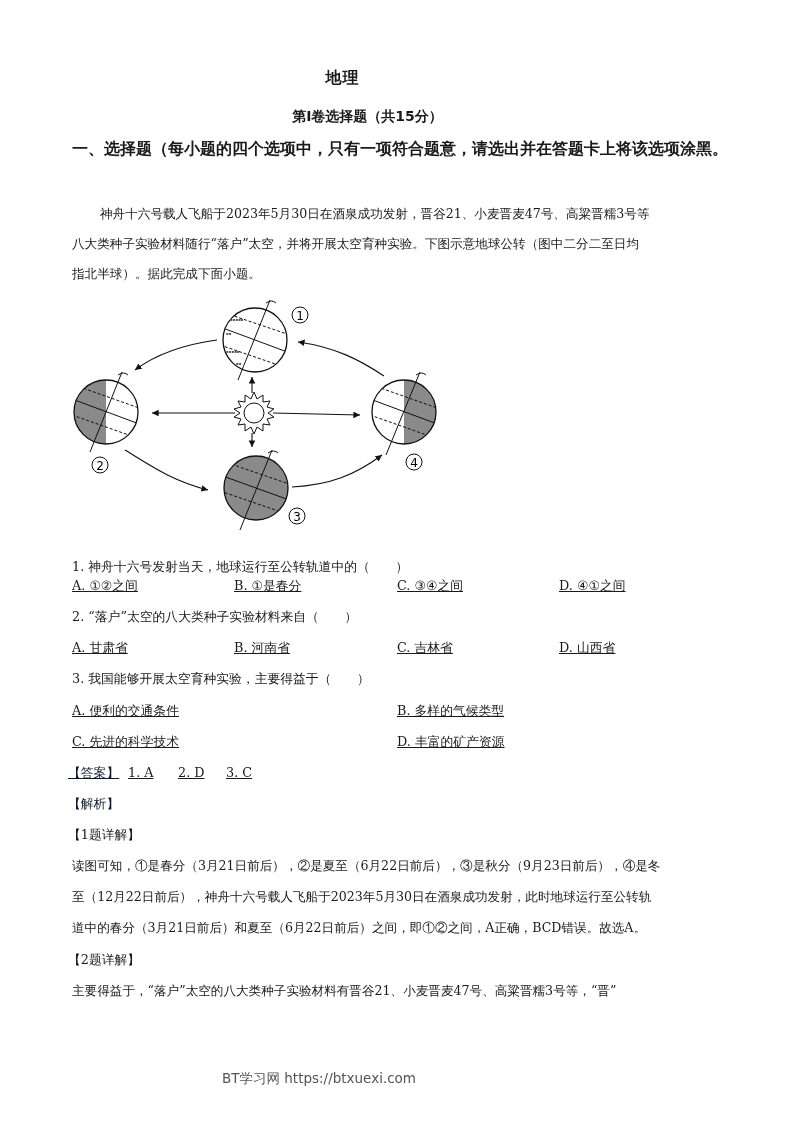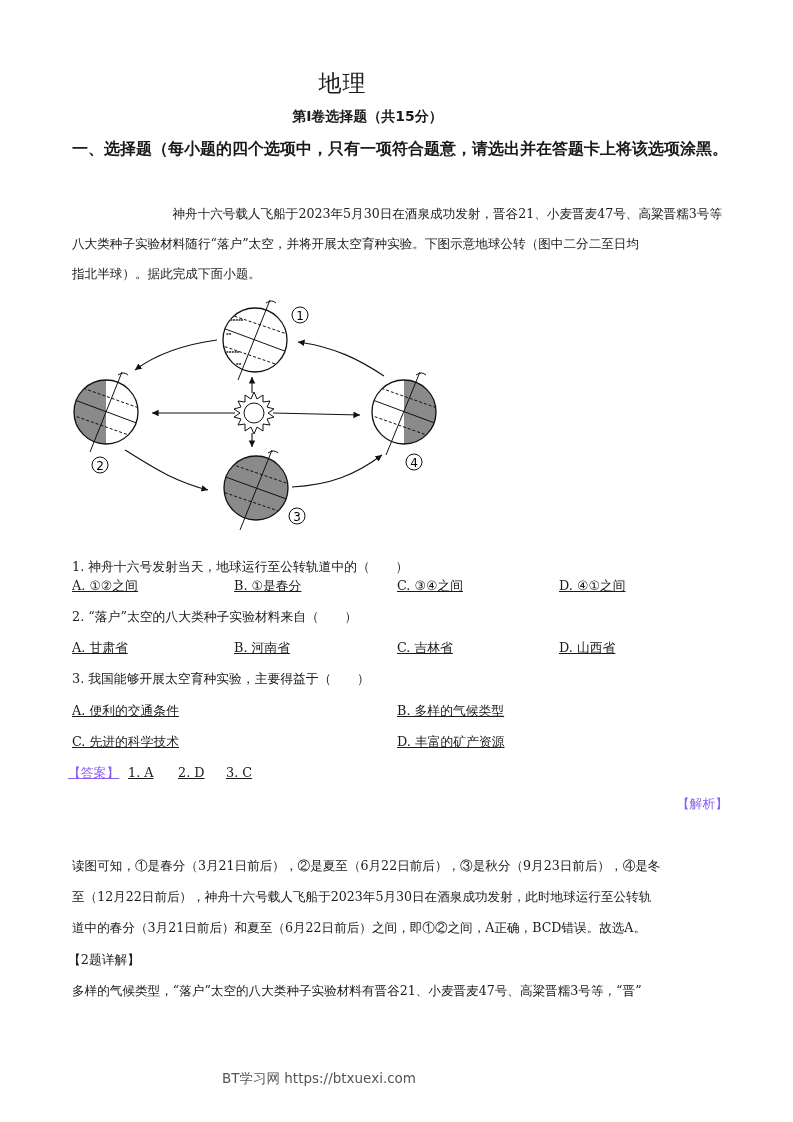--- a/index.html
+++ b/index.html
@@ -4,40 +4,40 @@
   <style>
     html, body { margin: 0; padding: 0; background: #ffffff; }
     body {
       width: 793px; height: 1122px; position: relative; overflow: hidden;
       font-family: "DejaVu Serif", "Liberation Serif", serif;
       color: #1a1a1a;
     }
     .page { position: absolute; left: 0; top: 0; width: 793px; height: 1122px; }
     .title {
       position: absolute; top: 68px; left: 0; width: 685px; text-align: center;
-      font-family: "DejaVu Sans", sans-serif; font-weight: normal; font-size: 23px;
+      font-family: "DejaVu Sans", sans-serif; font-weight: bold; font-size: 16px;
       letter-spacing: 1px;
     }
     .subtitle {
       position: absolute; top: 108px; left: 0; width: 735px; text-align: center;
       font-family: "DejaVu Sans", sans-serif; font-weight: bold; font-size: 14px;
     }
     .section-head {
       position: absolute; left: 72px; width: 660px;
       font-family: "DejaVu Sans", sans-serif; font-weight: bold; font-size: 16px;
       line-height: 30px; white-space: nowrap;
     }
     .para {
       position: absolute; left: 72px; width: 650px;
       font-size: 12.6px; line-height: 30px; white-space: nowrap;
     }
-    .indent { text-indent: 28px; text-align: right; }
+    .indent { text-indent: 28px; }
     .row { position: absolute; left: 72px; width: 660px; font-size: 12.8px; line-height: 20px; white-space: nowrap; }
     .opt { position: absolute; top: 0; white-space: nowrap; text-decoration: underline; }
-    .blue { color: #8b5cf6; text-align: right; }
+    .blue { color: #0f172a; }
     .diagram { position: absolute; left: 60px; top: 295px; width: 400px; height: 240px; }
     .footer {
       position: absolute; top: 1070px; left: 0; width: 638px; text-align: center;
       font-family: "DejaVu Sans", sans-serif; font-size: 13.5px; color: #555;
     }
   </style>
 </head>
 <body>
 
 <div class="page">
@@ -188,20 +188,21 @@
   </div>
 
   <div class="row" style="top:763px;">
     <span class="opt blue" style="left:-4px;">【答案】</span>
     <span class="opt" style="left:56px;">1. A</span>
     <span class="opt" style="left:106px;">2. D</span>
     <span class="opt" style="left:154px;">3. C</span>
   </div>
 
   <div class="row blue" style="top:794px; left:68px;">【解析】</div>
+  <div class="row" style="top:825px; left:68px;">【1题详解】</div>
   <div class="para" style="top:851px;">读图可知，①是春分（3月21日前后），②是夏至（6月22日前后），③是秋分（9月23日前后），④是冬</div>
   <div class="para" style="top:882px;">至（12月22日前后），神舟十六号载人飞船于2023年5月30日在酒泉成功发射，此时地球运行至公转轨</div>
   <div class="para" style="top:913px;">道中的春分（3月21日前后）和夏至（6月22日前后）之间，即①②之间，A正确，BCD错误。故选A。</div>
   <div class="row" style="top:950px; left:68px;">【2题详解】</div>
-  <div class="para" style="top:976px;">多样的气候类型，“落户”太空的八大类种子实验材料有晋谷21、小麦晋麦47号、高粱晋糯3号等，“晋”</div>
+  <div class="para" style="top:976px;">主要得益于，“落户”太空的八大类种子实验材料有晋谷21、小麦晋麦47号、高粱晋糯3号等，“晋”</div>
 
   <div class="footer">BT学习网 https://btxuexi.com</div>
 </div>
 
 </body></html>

